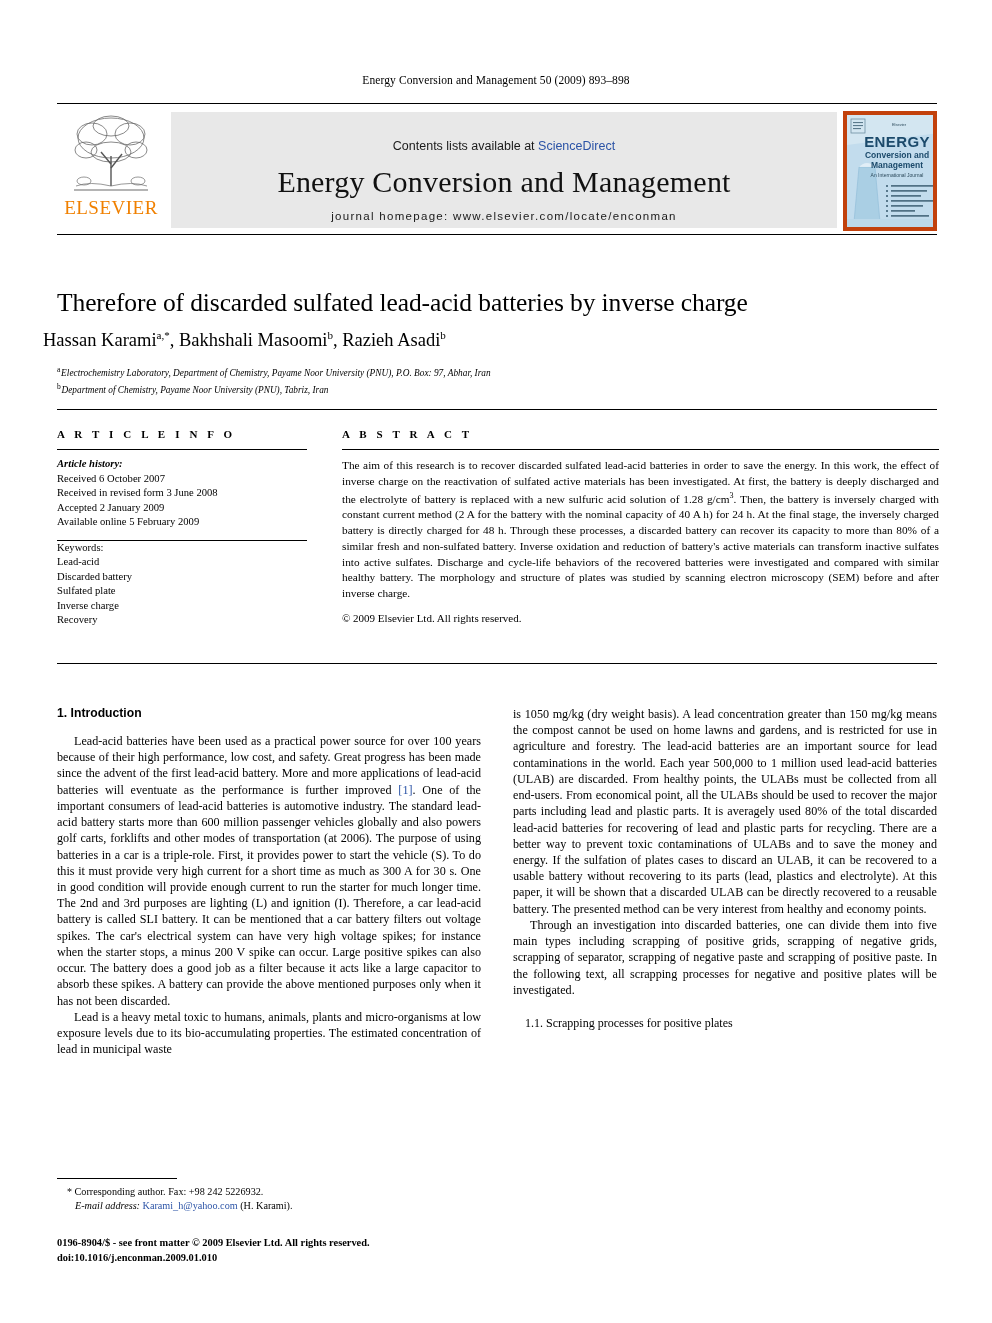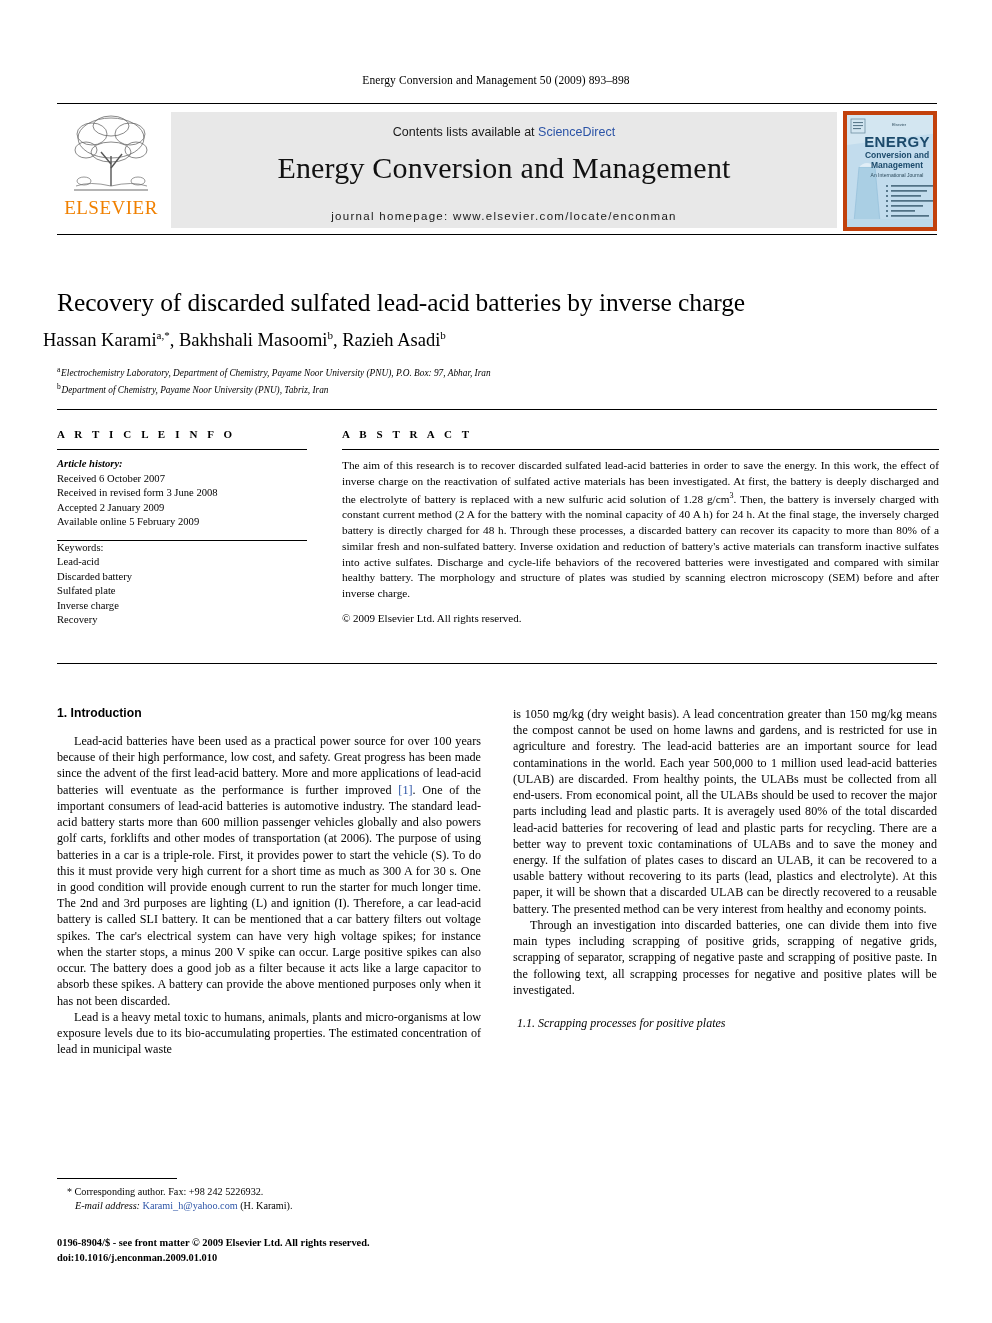--- a/index.html
+++ b/index.html
@@ -76,21 +76,21 @@
     background: #e8e8e8;
     margin-left: 6px;
     margin-right: 6px;
     margin-top: 4px;
     margin-bottom: 6px;
     position: relative;
     display: flex;
     flex-direction: column;
     align-items: center;
     justify-content: flex-start;
-    padding-top: 13px;
+    padding-top: 27px;
     box-sizing: border-box;
   }
   .contents-line {
     font-family: "Liberation Sans", sans-serif;
     font-size: 12.5px;
     color: #1a1a1a;
   }
   .contents-line .sd {
     color: #2b53a6;
   }
@@ -221,22 +221,21 @@
     width: 424px;
   }
   .h1 {
     font-family: "Liberation Sans", sans-serif;
     font-weight: bold;
     font-size: 12.2px;
     margin: 0 0 13px 0;
   }
   .h2 {
     font-size: 12px;
-    font-style: italic;
-    margin: 18px 0 12px 4px;
+    margin: 18px 0 12px 12px;
   }
   p.body {
     margin: 0;
     font-size: 12.15px;
     line-height: 1.335;
     text-align: justify;
     text-indent: 17px;
     hyphens: auto;
   }
   p.body + p.body { margin-top: 0; }
@@ -350,21 +349,21 @@
             <circle cx="40" cy="101" r="1"></circle>
               <rect x="44" y="100.2" width="38" height="1.4"></rect>
           </g>
           <text x="86" y="116" font-family="Liberation Sans, sans-serif" font-size="4.2" fill="#2c4a5c" text-anchor="end">ScienceDirect</text>
         </svg>
       </div>
 
     </div>
   </div>
 
-  <div class="title">Recovery of discarded sulfated lead-acid batteries by inverse charge</div>
+  <div class="title">Therefore of discarded sulfated lead-acid batteries by inverse charge</div>
 
   <div class="authors">
     <span>Hassan Karami<sup>a,*</sup>, Bakhshali Masoomi<sup>b</sup>, Razieh Asadi<sup>b</sup></span>
   </div>
 
   <div class="affils">
     <div><sup>a</sup> Electrochemistry Laboratory, Department of Chemistry, Payame Noor University (PNU), P.O. Box: 97, Abhar, Iran</div>
     <div><sup>b</sup> Department of Chemistry, Payame Noor University (PNU), Tabriz, Iran</div>
   </div>
 

